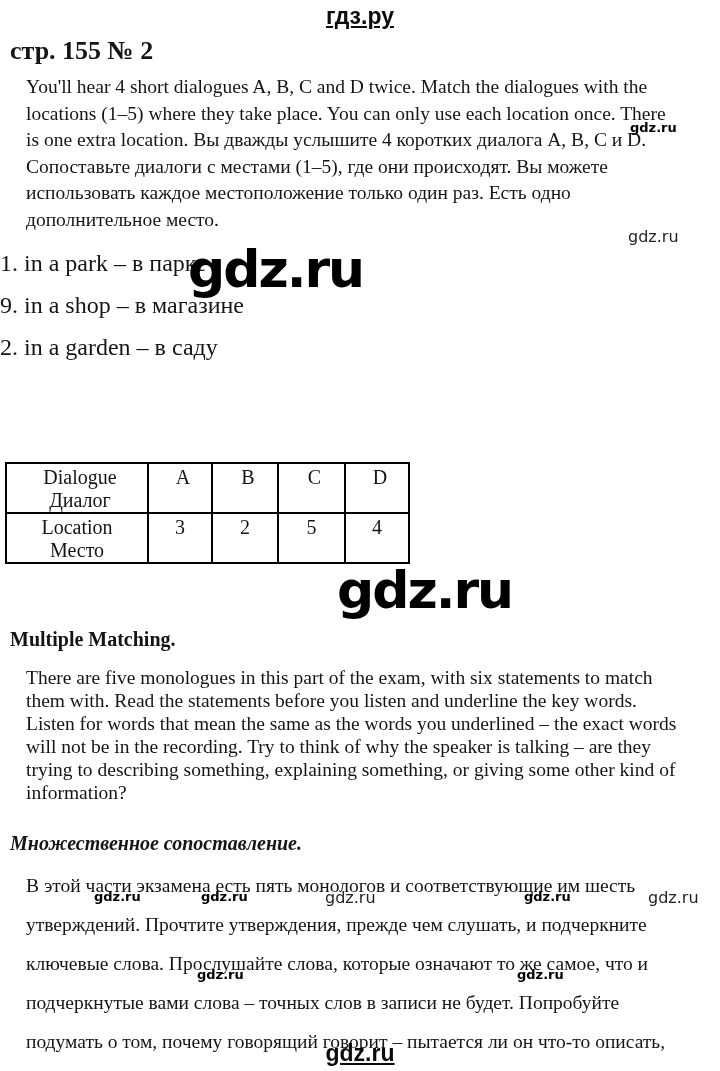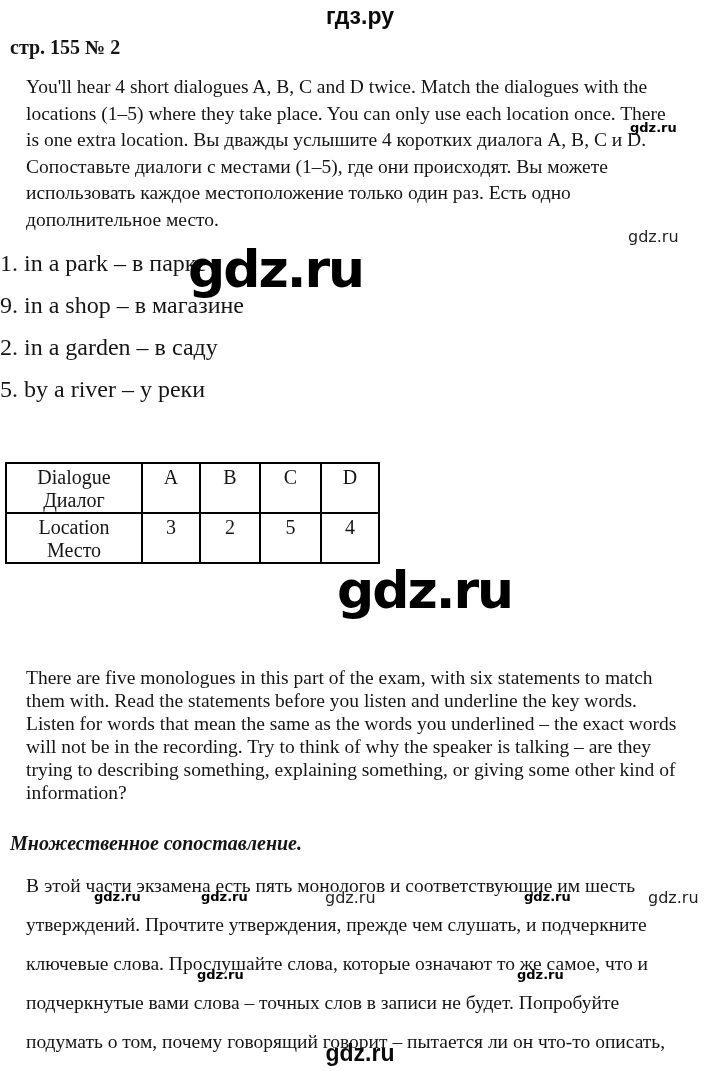--- a/index.html
+++ b/index.html
@@ -9,32 +9,33 @@
     height: 1071px;
     background: #ffffff;
     font-family: "Liberation Serif", serif;
     color: #151515;
     overflow: hidden;
   }
   .logo {
     font-family: "Liberation Sans", sans-serif;
     font-weight: bold;
     color: #0b0b0b;
+    text-decoration: underline;
   }
   .header-logo {
     position: absolute; top: 3px; left: 0; width: 100%;
     text-align: center; font-size: 23px; letter-spacing: 0px;
   }
   .footer-logo {
     position: absolute; top: 1040px; left: 0; width: 100%;
     text-align: center; font-size: 23px;
   }
   .exref {
     position: absolute; left: 10px; top: 36px;
-    font-weight: bold; font-size: 20px;
+    font-weight: bold; font-size: 26px;
   }
   .para {
     position: absolute; left: 26px; width: 706px;
     font-size: 19.5px; line-height: 26.5px;
     white-space: pre-line;
   }
   #task-para { top: 74px; }
   #tips-en   { top: 666px; line-height: 23px; }
   #tips-ru   { top: 866px; line-height: 39px; }
   .section-head {
@@ -79,21 +80,21 @@
     font-size: 20px; text-align: center;
     color: #151515;
   }
   table.answers td {
     border: 2px solid #000;
     padding: 2px 0 0 0;
     vertical-align: top;
     line-height: 23px;
     white-space: pre-line;
   }
-  tr.r1 td { height: 46px; }
+  tr.r1 td { height: 46px; padding-left: 6px; }
   tr.r2 td { height: 44px; text-align: center; }
   td.c0 { width: 134px; }
   td.c1 { width: 56px; }
   td.c2 { width: 58px; }
   td.c3 { width: 59px; }
   td.c4 { width: 56px; }
 </style>
 </head>
 <body>
 
@@ -110,21 +111,20 @@
 использовать каждое местоположение только один раз. Есть одно
 дополнительное место.</div>
 
   <div class="wm-small" id="wm-s1">gdz.ru</div>
   <div class="wm-small reg" id="wm-s2">gdz.ru</div>
 
   <div class="loc-list">
     <div class="loc-item">1. in a park – в парке</div>
     <div class="loc-item">9. in a shop – в магазине</div>
     <div class="loc-item">2. in a garden – в саду</div>
-    <div class="loc-item">5. by a river – у реки</div>
   </div>
 
   <div class="wm-large" id="wm-large-1">gdz.ru</div>
 
   <table class="answers">
     <tbody>
         <tr class="r1">
       <td class="c0">Dialogue
 Диалог</td>
       <td class="c1">A</td>
@@ -138,20 +138,21 @@
       <td class="c1">3</td>
       <td class="c2">2</td>
       <td class="c3">5</td>
       <td class="c4">4</td>
     </tr>
   </tbody>
     </table>
 
   <div class="wm-large" id="wm-large-2">gdz.ru</div>
 
+  <div class="section-head" id="head-en">Multiple Matching.</div>
 
   <div class="para" id="tips-en">There are five monologues in this part of the exam, with six statements to match
 them with. Read the statements before you listen and underline the key words.
 Listen for words that mean the same as the words you underlined – the exact words
 will not be in the recording. Try to think of why the speaker is talking – are they
 trying to describing something, explaining something, or giving some other kind of
 information?</div>
 
   <div class="section-head" id="head-ru">Множественное сопоставление.</div>
 

